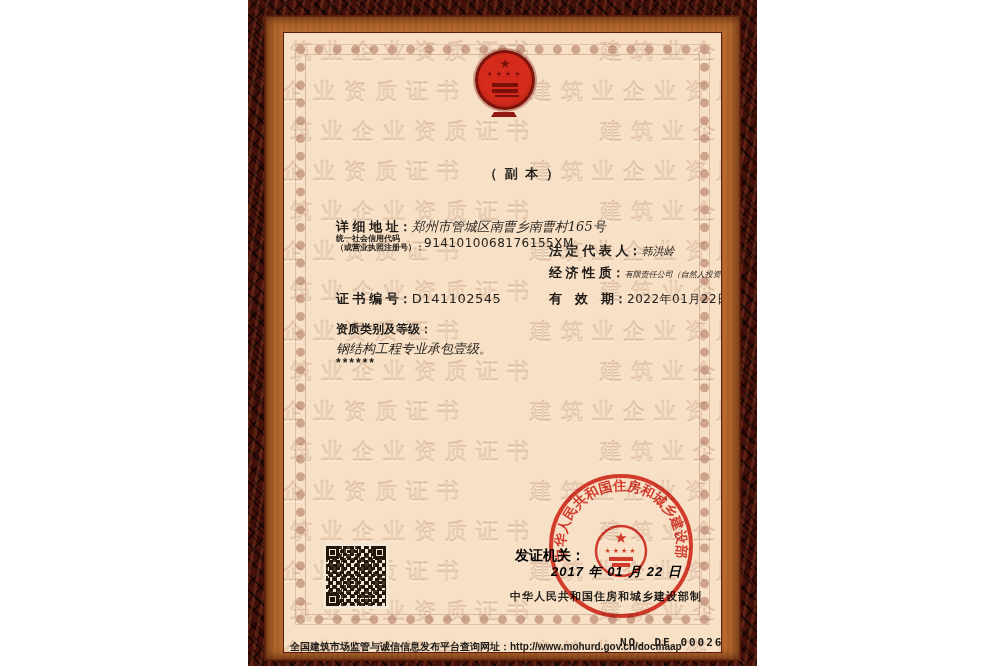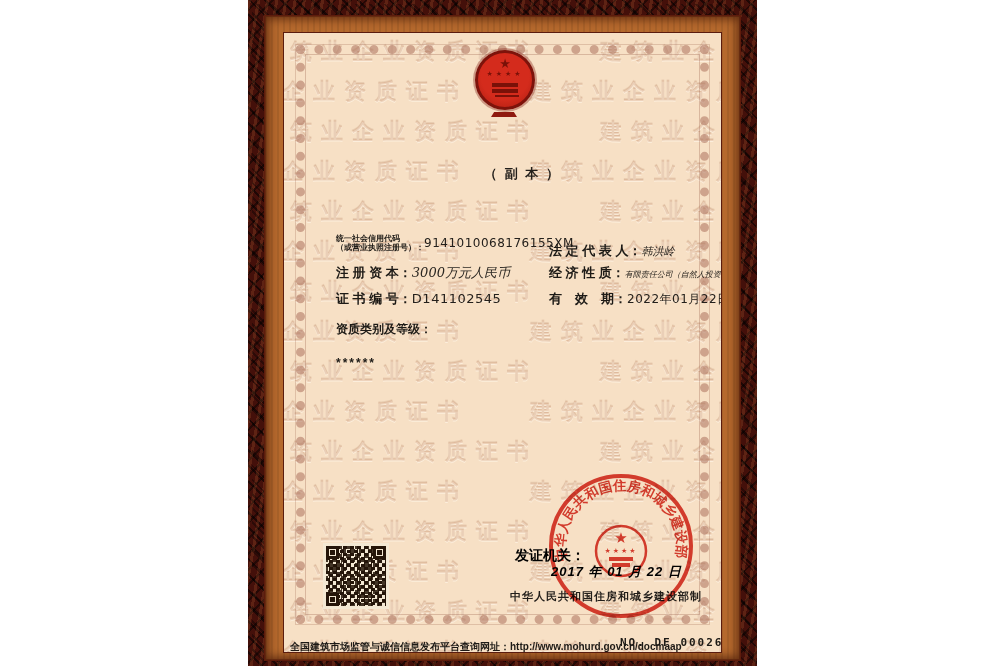--- a/index.html
+++ b/index.html
@@ -105,49 +105,52 @@
         <div class="big-star">★</div>
         <div class="small-stars">★★★★</div>
         <div class="gate"></div>
       </div>
       <div class="emblem-base"></div>
     </div>
 
     <div class="subtitle">（ 副 本 ）</div>
 
 
+    <div class="row" style="left:52px;top:184px">
+      <span class="lbl">详 细 地 址：</span><span class="val">郑州市管城区南曹乡南曹村165号</span>
+    </div>
 
     <div class="row" style="left:52px;top:200px">
       <span class="lbl-small"><span>统一社会信用代码</span><br><span>（或营业执照注册号）：</span></span><span class="val-print">9141010068176155XM</span>
     </div>
 
     <div class="row" style="left:265px;top:208px">
       <span class="lbl">法 定 代 表 人：</span><span class="val" style="font-size:11px">韩洪岭</span>
     </div>
 
-    <div class="row" style="left:52px;top:230px">
-      <span class="lbl">注 册 资 本：</span><span class="val">3000万元人民币</span>
-    </div>
 
     <div class="row" style="left:265px;top:230px">
       <span class="lbl">经 济 性 质：</span><span class="val-tiny">有限责任公司（自然人投资或控股）</span>
     </div>
 
     <div class="row" style="left:52px;top:256px">
       <span class="lbl">证 书 编 号：</span><span class="val-print" style="font-size:13px">D141102545</span>
     </div>
 
     <div class="row" style="left:265px;top:256px">
       <span class="lbl">有　效　期：</span><span class="val-print">2022年01月22日</span>
     </div>
 
     <div class="row" style="left:52px;top:286px">
       <span class="lbl" style="font-size:12px">资质类别及等级：</span>
     </div>
 
+    <div class="row" style="left:52px;top:306px">
+      <span class="val">钢结构工程专业承包壹级。</span>
+    </div>
 
     <div class="row" style="left:52px;top:320px">
       <span class="stars">******</span>
     </div>
 
     <div class="qr">
       <div class="qr-pat">
         <div class="finder f-tl"></div>
         <div class="finder f-tr"></div>
         <div class="finder f-bl"></div>

